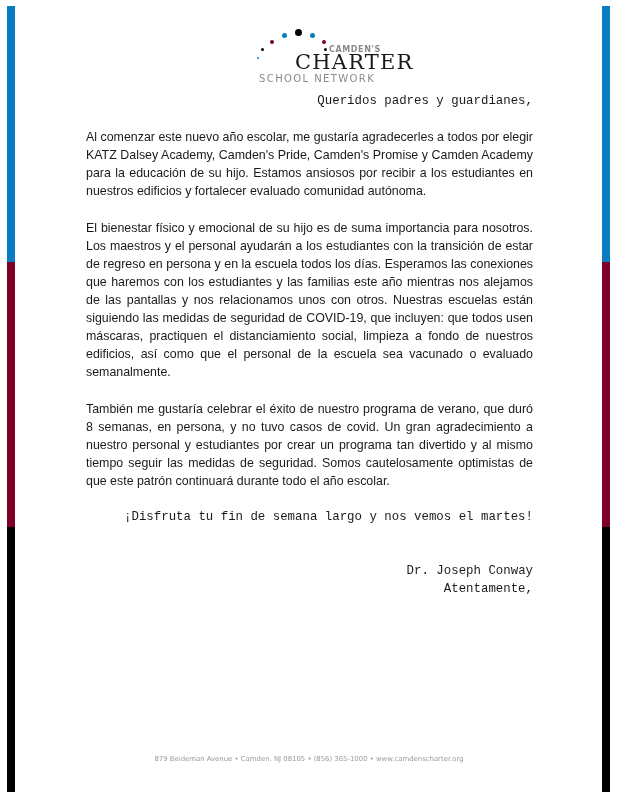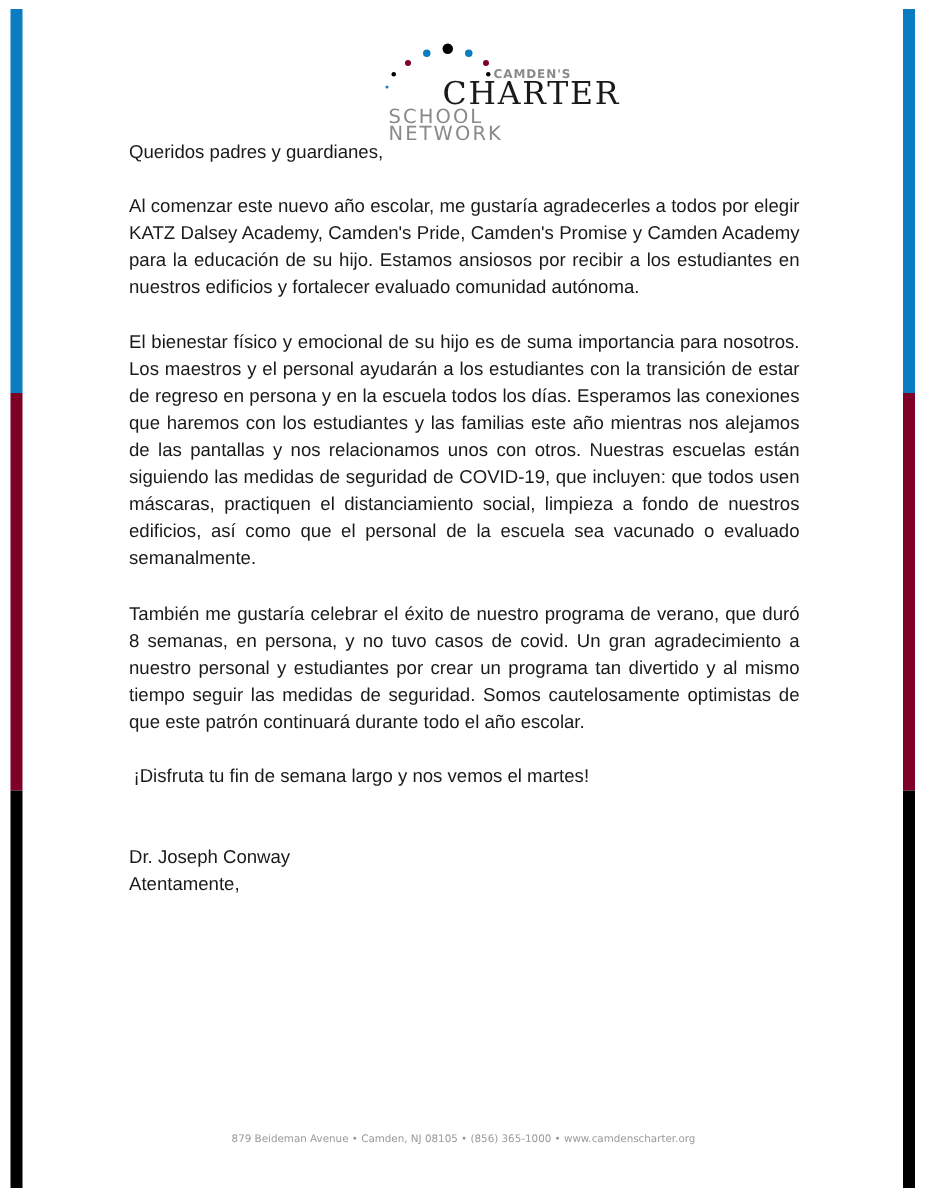--- a/index.html
+++ b/index.html
@@ -9,25 +9,25 @@
     .bar-left { left: 7px; top: 6px; height: 786px; }
     .bar-right { left: 602px; top: 6px; height: 786px; }
     .seg-blue { top: 0; height: 256px; }
     .seg-red { top: 256px; height: 265px; }
     .seg-black { top: 521px; height: 265px; }
 
     .logo { position: absolute; left: 250px; top: 28px; width: 130px; height: 56px; }
     .logo .dot { position: absolute; border-radius: 50%; }
     .logo-camdens { position: absolute; left: 79px; top: 17px; font-family: "DejaVu Sans", sans-serif; font-size: 8px; letter-spacing: 0.6px; color: #8a8a8a; font-weight: bold; }
     .logo-charter { position: absolute; left: 10px; top: 23px; font-family: "DejaVu Serif", serif; font-size: 21px; letter-spacing: 1.2px; color: #1a1a1a; line-height: 22px; margin-left: 35px; }
-    .logo-network { position: absolute; left: 9px; top: 45px; font-family: "DejaVu Sans", sans-serif; font-size: 13px; letter-spacing: 1.4px; color: #8a8a8a; line-height: 11px; }
+    .logo-network { position: absolute; left: 9px; top: 45px; font-family: "DejaVu Sans", sans-serif; font-size: 10px; letter-spacing: 1.4px; color: #8a8a8a; line-height: 11px; }
 
     .letter { position: absolute; left: 86px; top: 92px; width: 447px; font-family: "Liberation Sans", sans-serif; font-size: 12.4px; line-height: 18.1px; color: #1a1a1a; }
     .letter p { margin: 0 0 18.1px 0; text-align: justify; }
-    .letter p.left { text-align: left; }
+    .letter p.left { text-align: right; font-family: Liberation Mono, monospace; }
     .letter .sig { margin: 0; }
     .indent1 { padding-left: 3px; }
 
     .footer { position: absolute; left: 0; width: 618px; top: 755px; text-align: center; font-family: "DejaVu Sans", sans-serif; font-size: 6.9px; color: #9a9a9a; }
   </style>
 </head>
 <body>
 
 <div class="bar bar-left">
   <div class="seg seg-blue" style="background: rgb(10, 124, 193);"></div>

